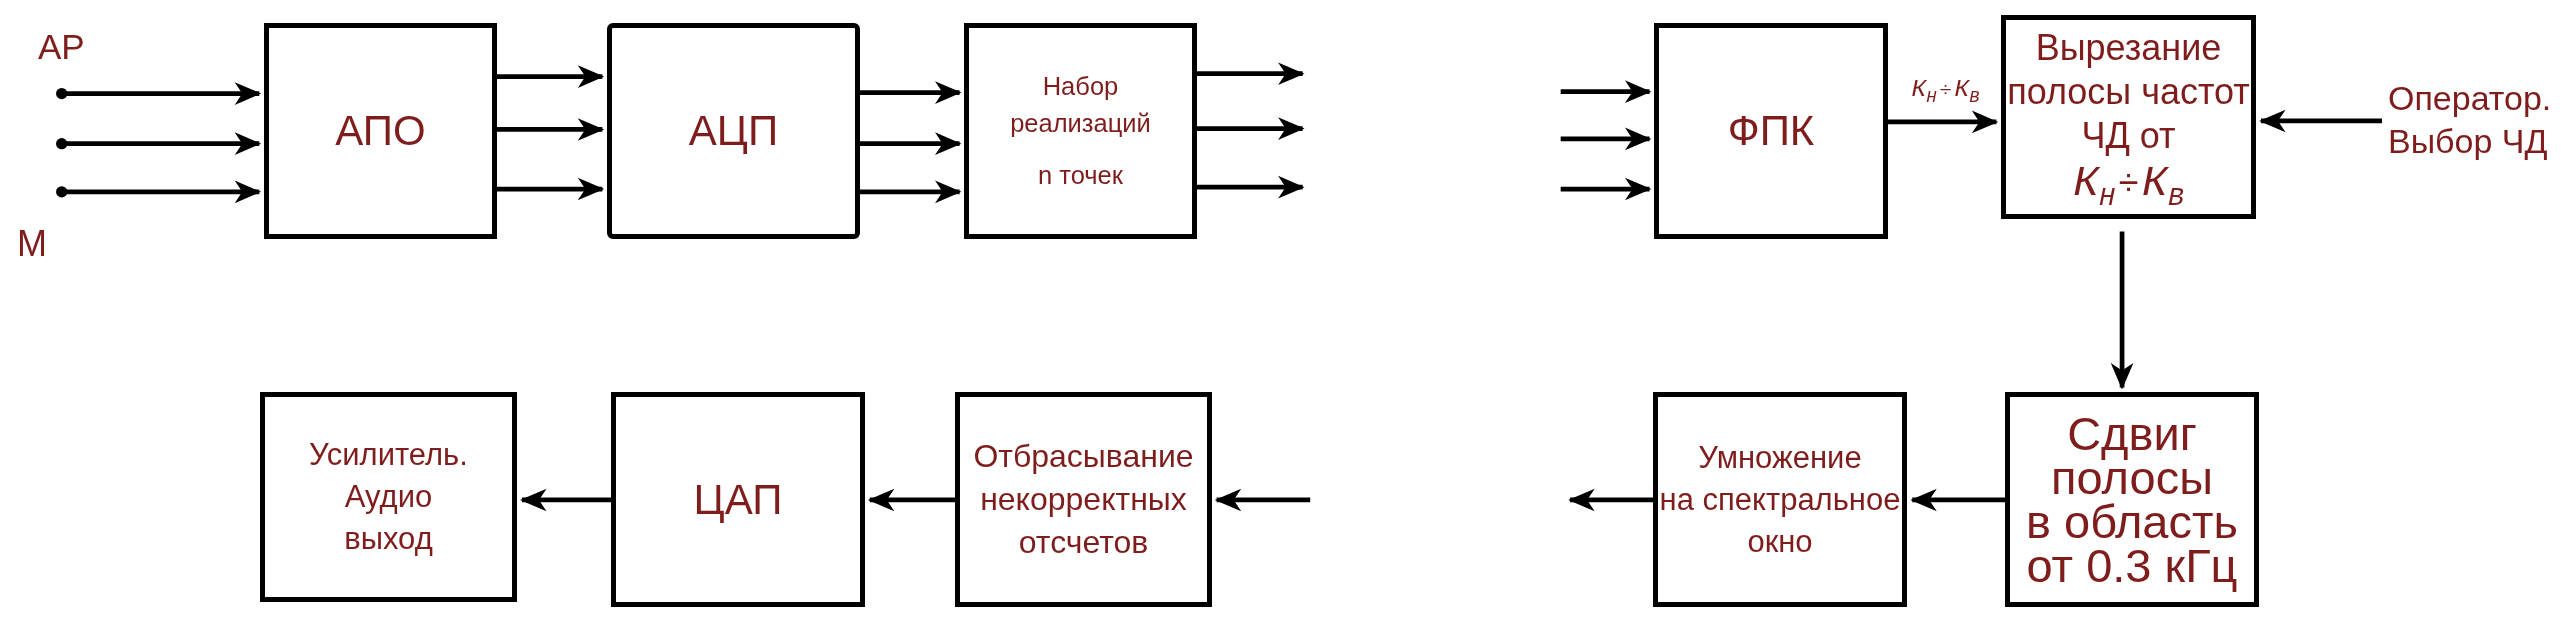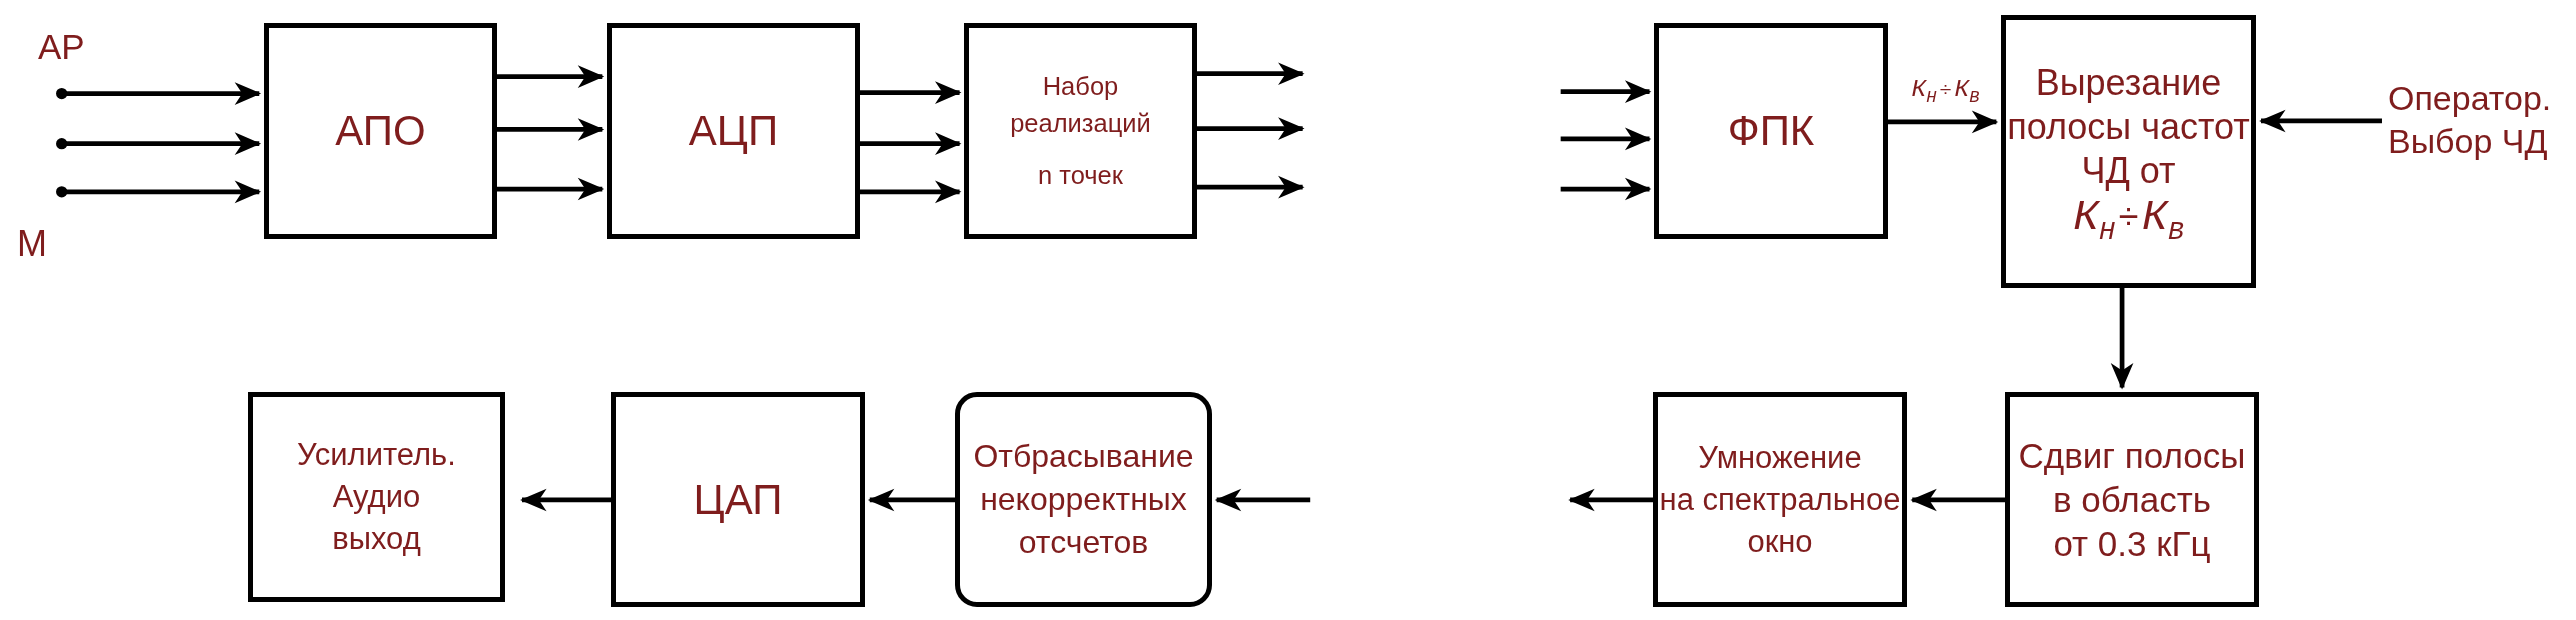--- a/index.html
+++ b/index.html
@@ -13,21 +13,21 @@
   .block{
     position:absolute;box-sizing:border-box;border:5.7px solid #000;background:#fff;
     display:flex;flex-direction:column;align-items:center;justify-content:center;
     text-align:center;
   }
   .acr{font-size:42px;}
   .ln{display:block;}
   .b-frames{font-size:25.5px;line-height:37px;}
   .b-frames .gap{display:block;margin-top:15px;}
   .b-bandcut{font-size:36px;line-height:44px;}
-  .b-bandshift{font-size:35px;line-height:44px;}
+  .b-bandshift{font-size:47px;line-height:44px;}
   .b-window{font-size:31px;line-height:42px;}
   .b-discard{font-size:32px;line-height:43px;}
   .b-amp{font-size:31px;line-height:42px;}
   .floating{position:absolute;white-space:nowrap;}
   .lbl-ar{left:38px;top:26.5px;font-size:35px;}
   .lbl-m{left:17px;top:223px;font-size:36px;}
   .lbl-operator{left:2388px;top:60px;font-size:34px;line-height:43px;text-align:left;margin-top:17px;}
   .formula{font-family:Liberation Mono, monospace;font-style:italic;white-space:nowrap;}
   .formula sub{line-height:0;}
   .formula .fdiv{font-style:normal;margin:0 2.8px;}
@@ -105,55 +105,55 @@
   </div>
 
   <div class="floating formula formula-small">
     <span>К</span><sub>Н</sub><span class="fdiv">÷</span><span>К</span><sub>В</sub>
   </div>
 
   <div class="block" style="left:264px;top:23px;width:233px;height:216px;">
     <span class="acr">АПО</span>
   </div>
 
-  <div class="block" style="left:607px;top:23px;width:253px;height:216px;">
+  <div class="block" style="left:607px;top:23px;width:253px;height:216px;border-radius:6px;">
     <span class="acr">АЦП</span>
   </div>
 
   <div class="block b-frames" style="left:964px;top:23px;width:233px;height:216px;">
     <span class="ln">Набор</span>
     <span class="ln">реализаций</span>
     <span class="ln gap">n точек</span>
   </div>
 
 
   <div class="block" style="left:1654px;top:23px;width:234px;height:216px;">
     <span class="acr">ФПК</span>
   </div>
 
-  <div class="block b-bandcut" style="left:2001px;top:15px;width:255px;height:273px;">
+  <div class="block b-bandcut" style="left:2001px;top:15px;width:255px;height:204px;">
     <span class="ln">Вырезание</span>
     <span class="ln">полосы частот</span>
     <span class="ln">ЧД от</span>
     <span class="formula formula-big">
       <span>К</span><sub>Н</sub><span class="fdiv">÷</span><span>К</span><sub>В</sub>
     </span>
   </div>
 
-  <div class="block b-amp" style="left:248px;top:392px;width:257px;height:210px;">
+  <div class="block b-amp" style="left:260px;top:392px;width:257px;height:210px;">
     <span class="ln">Усилитель.</span>
     <span class="ln">Аудио</span>
     <span class="ln">выход</span>
   </div>
 
   <div class="block" style="left:611px;top:392px;width:254px;height:215px;">
     <span class="acr">ЦАП</span>
   </div>
 
-  <div class="block b-discard" style="left:955px;top:392px;width:257px;height:215px;border-radius:22px;">
+  <div class="block b-discard" style="left:955px;top:392px;width:257px;height:215px;">
     <span class="ln">Отбрасывание</span>
     <span class="ln">некорректных</span>
     <span class="ln">отсчетов</span>
   </div>
 
 
   <div class="block b-window" style="left:1653px;top:392px;width:254px;height:215px;">
     <span class="ln">Умножение</span>
     <span class="ln">на спектральное</span>
     <span class="ln">окно</span>

